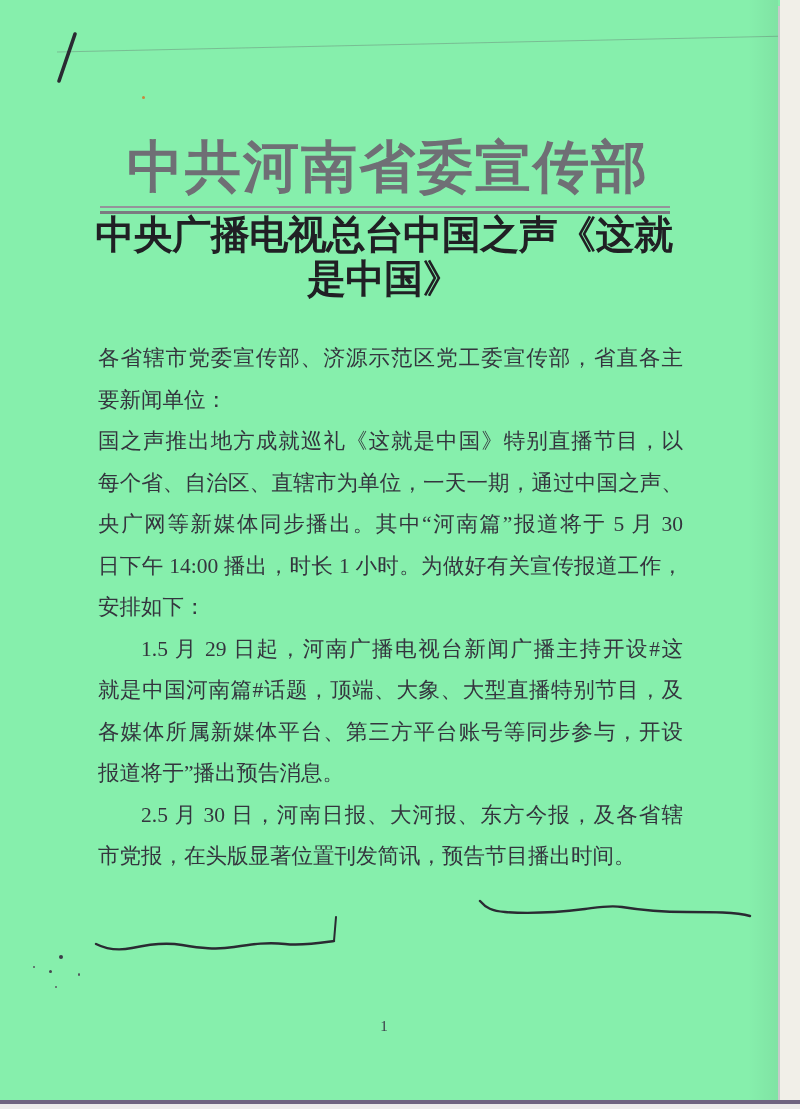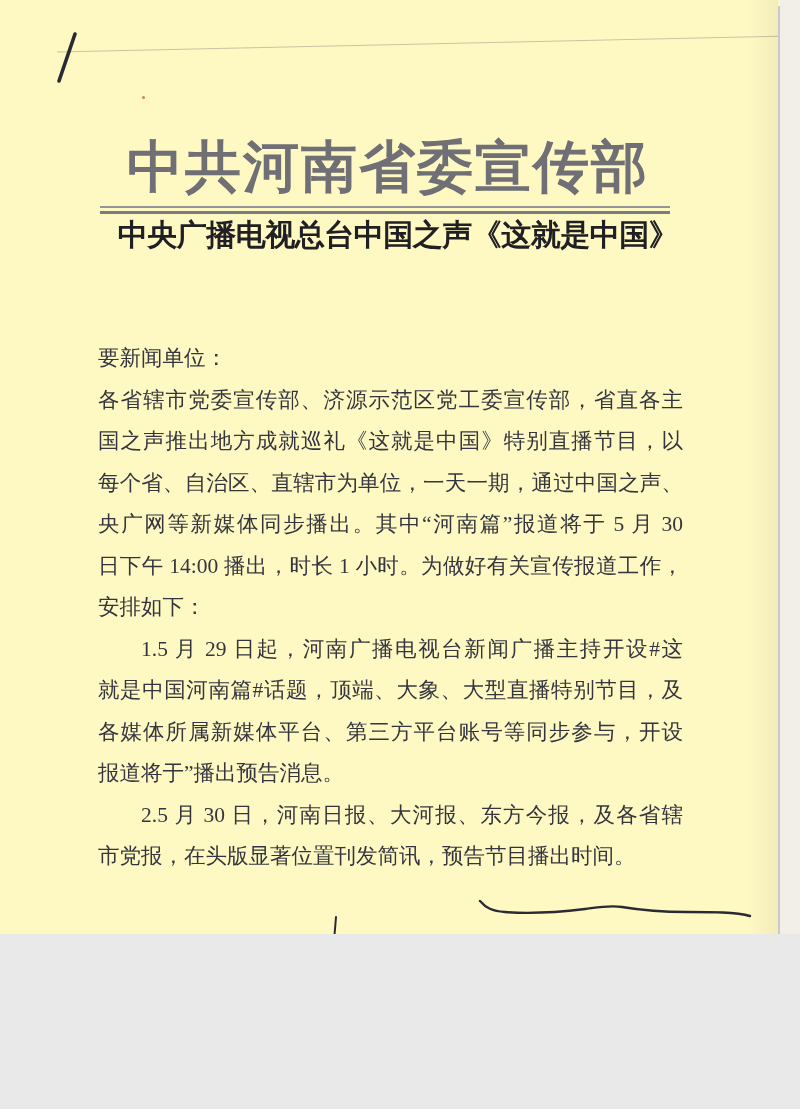--- a/index.html
+++ b/index.html
@@ -1,18 +1,18 @@
 <!DOCTYPE html>
 <html><head>
 <meta charset="utf-8">
 <style>
   html,body{margin:0;padding:0;background:#e9e9e9;}
   .page{
-    position:relative;width:800px;height:934px;overflow:hidden;
-    background:#fef9c3;
+    position:relative;width:800px;height:1109px;overflow:hidden;
+    background:#86efac;
     font-family:"Liberation Serif","DejaVu Serif",serif;
   }
   
   .edge-shadow{position:absolute;top:0;left:748px;width:30px;height:1109px;
     background:linear-gradient(to right, rgba(0,0,0,0) 0%, rgba(0,0,0,0.05) 100%);}
   .paper-edge{position:absolute;top:6px;left:778px;width:2px;height:1103px;background:#c9c9cb;}
   .right-strip{position:absolute;top:0;left:780px;width:20px;height:1109px;background:#f1efe8;}
   .scanner-strip{position:absolute;left:0;top:1100px;width:800px;height:4px;background:#6e6480;}
   .scanner-below{position:absolute;left:0;top:1104px;width:800px;height:5px;background:#ebebea;}
 
@@ -23,23 +23,23 @@
     font-size:56px;font-weight:bold;letter-spacing:2px;
     color:#6f6f75;
   }
   .rule{position:absolute;left:100px;top:206px;width:570px;}
   .rule .r1{height:2px;background:#94949a;}
   .rule .r2{height:3px;background:transparent;}
   .rule .r3{height:3px;background:#7b7b81;}
 
   
   .doc-title{
-    position:absolute;left:98px;top:213px;width:600px;
+    position:absolute;left:84px;top:213px;width:600px;
     text-align:center;font-weight:bold;color:#202024;
-    font-size:30px;line-height:44px;letter-spacing:-0.5px;
+    font-size:39px;line-height:44px;letter-spacing:-0.5px;
   }
 
   
   .body-text{
     position:absolute;left:98px;top:338px;width:585px;
     color:#34353e;font-size:21.5px;line-height:41.5px;
   }
   .body-text .line{
     text-align:justify;text-align-last:justify;
     height:41.5px;overflow:visible;
@@ -70,22 +70,22 @@
     <div class="r1"></div>
     <div class="r2"></div>
     <div class="r3"></div>
   </div>
 
   <div class="doc-title">
     <div>中央广播电视总台中国之声《这就是中国》</div>
   </div>
 
   <div class="body-text" id="body-text">
+      <div class="line">各省辖市党委宣传部、济源示范区党工委宣传部，省直各主</div>
       <div class="line end">要新闻单位：</div>
-      <div class="line">各省辖市党委宣传部、济源示范区党工委宣传部，省直各主</div>
       <div class="line">国之声推出地方成就巡礼《这就是中国》特别直播节目，以</div>
       <div class="line">每个省、自治区、直辖市为单位，一天一期，通过中国之声、</div>
       <div class="line">央广网等新媒体同步播出。其中“河南篇”报道将于 5 月 30</div>
       <div class="line">日下午 14:00 播出，时长 1 小时。为做好有关宣传报道工作，</div>
       <div class="line end">安排如下：</div>
       <div class="line indent">1.5 月 29 日起，河南广播电视台新闻广播主持开设#这</div>
       <div class="line">就是中国河南篇#话题，顶端、大象、大型直播特别节目，及</div>
       <div class="line">各媒体所属新媒体平台、第三方平台账号等同步参与，开设</div>
       <div class="line end">报道将于”播出预告消息。</div>
       <div class="line indent">2.5 月 30 日，河南日报、大河报、东方今报，及各省辖</div>

